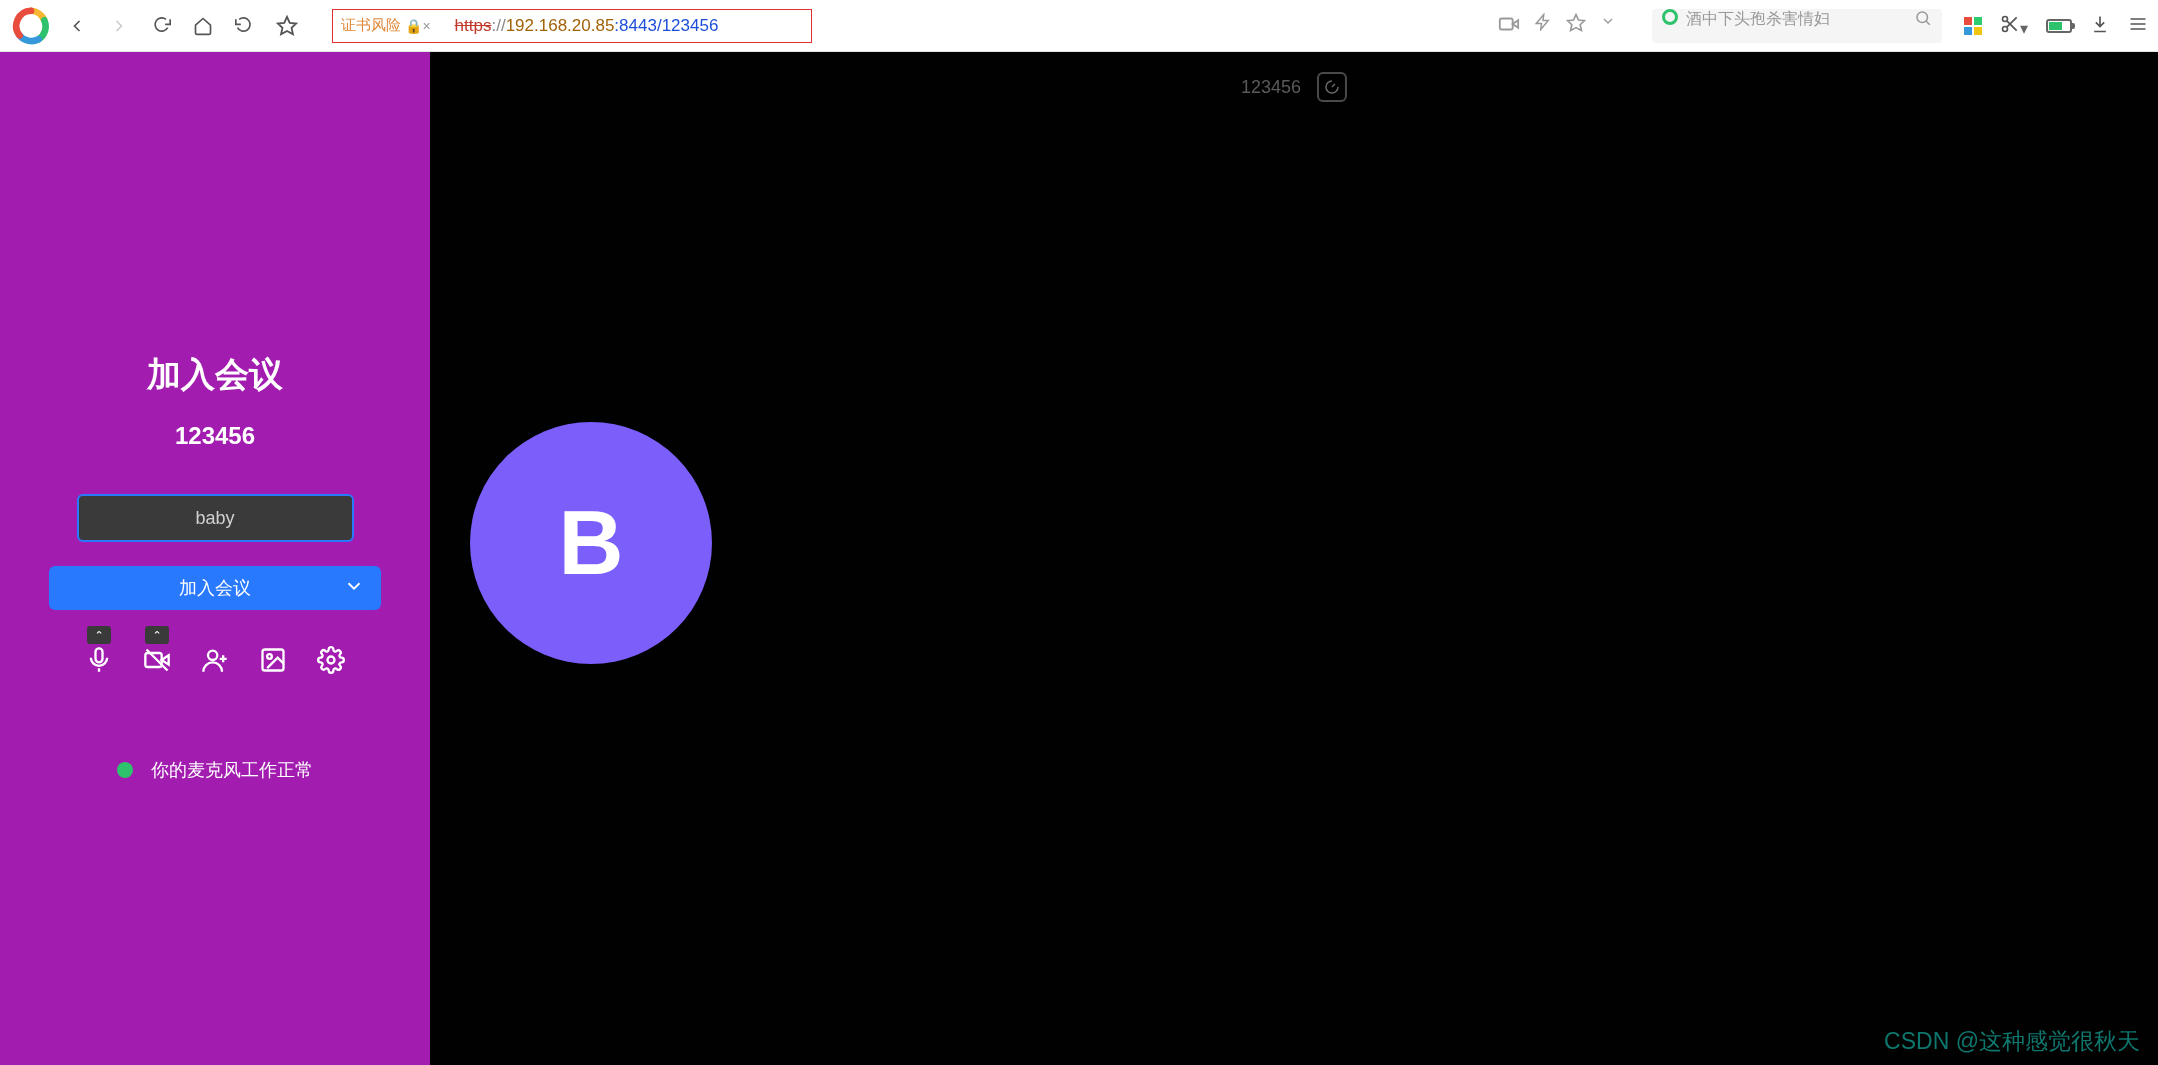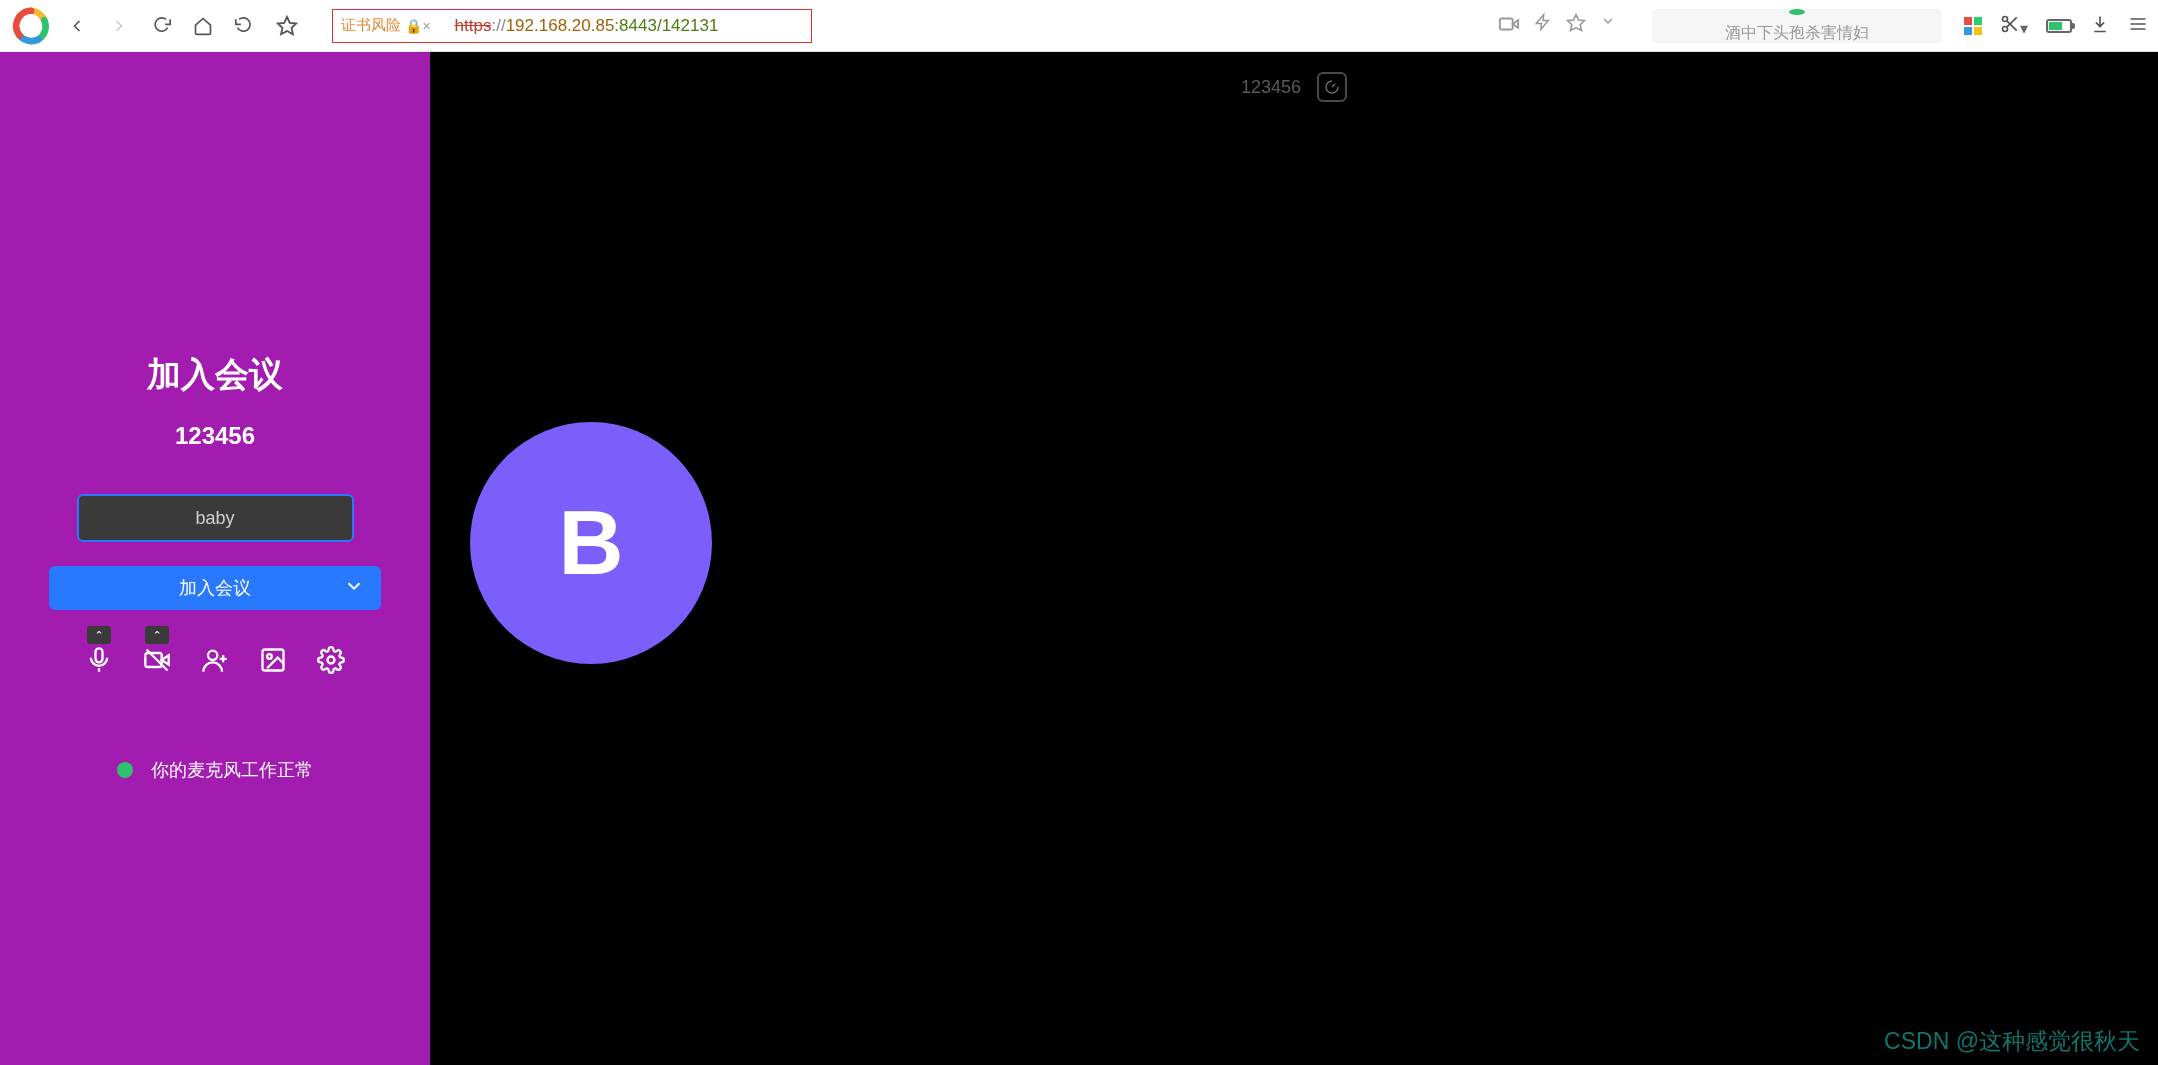--- a/index.html
+++ b/index.html
@@ -10,23 +10,23 @@
 .logo-icon { width:42px; height:42px; display:flex; align-items:center; justify-content:center; }
 .nav-btn { width:34px; height:34px; display:flex; align-items:center; justify-content:center; color:#888; cursor:pointer; border-radius:4px; }
 .nav-btn.disabled { color:#ccc; }
 .addr-wrap { flex:1; margin:14px 20px; position:relative; }
 .addr-box { height:34px; border:1px solid #e03030; display:flex; align-items:center; padding:0 8px; font-size:17px; width:480px; }
 .cert-warn { color:#e0883a; font-size:15px; margin-right:4px; }
 .lock-icon { color:#999; margin-right:4px; font-size:14px; }
 .url-https { color:#c0392b; text-decoration:line-through;padding-left:20px; }
 .url-sep { color:#888; }
 .url-host { color:#a16207;text-align:center; }
-.url-path { color:#4d7c0f; }
+.url-path { color:#1d4ed8; }
 .addr-right { position:absolute; right:8px; top:4px; display:flex; gap:14px; color:#888; }
-.search-wrap { width:290px; height:34px; background:#f5f5f5; border-radius:4px; display:flex; align-items:center; padding:0 10px; gap:8px;flex-direction:column; }
+.search-wrap { width:290px; height:34px; background:#f5f5f5; border-radius:4px; display:flex; align-items:flex-start; padding:0 10px; gap:8px; }
 .search-o { width:16px; height:16px; border:3px solid #2dc26b; border-radius:50%; }
 .search-txt { flex:1; color:#999; font-size:16px; }
 .tool-icons { display:flex; gap:18px; align-items:center; margin-left:14px; color:#666; }
 .grid-icon { display:inline-grid; grid-template-columns:8px 8px; grid-template-rows:8px 8px; gap:2px; }
 .grid-icon span:nth-child(1){background:#e74c3c;} .grid-icon span:nth-child(2){background:#2ecc71;}
 .grid-icon span:nth-child(3){background:#3498db;} .grid-icon span:nth-child(4){background:#f1c40f;}
 .battery-icon { width:26px; height:14px; border:2px solid #666; border-radius:3px; position:relative; display:inline-block; }
 .battery-icon::after { content:''; position:absolute; right:-5px; top:2px; width:3px; height:6px; background:#666; border-radius:0 2px 2px 0; }
 .battery-icon::before { content:''; position:absolute; left:1px; top:1px; bottom:1px; width:60%; background:#2dc26b; }
 
@@ -99,21 +99,21 @@
   </div>
 
   <div class="addr-wrap">
     <div class="addr-box">
       <span class="cert-warn">证书风险</span>
       <span class="lock-icon">🔒×</span>
       <span class="url-https">https</span>
         <span class="url-sep">://</span>
         <span class="url-host">192.168.20.85</span>
         <span class="url-path">:8443</span>
-        <span class="url-path">/142131</span>
+        <span class="url-path">/123456</span>
     </div>
     <div class="addr-right">
       <span><svg width="22" height="22" viewBox="0 0 24 24" fill="none" stroke="#999" stroke-width="2">
             <rect x="2" y="6" width="14" height="12" rx="2"></rect>
             <path d="M22 8l-6 4 6 4z"></path>
           </svg></span>
       <span><svg width="18" height="18" viewBox="0 0 24 24" fill="none" stroke="#999" stroke-width="2">
             <path d="M13 2L3 14h7l-1 8 10-12h-7z"></path>
           </svg></span>
       <span><svg width="20" height="20" viewBox="0 0 24 24" fill="none" stroke="#999" stroke-width="2">

